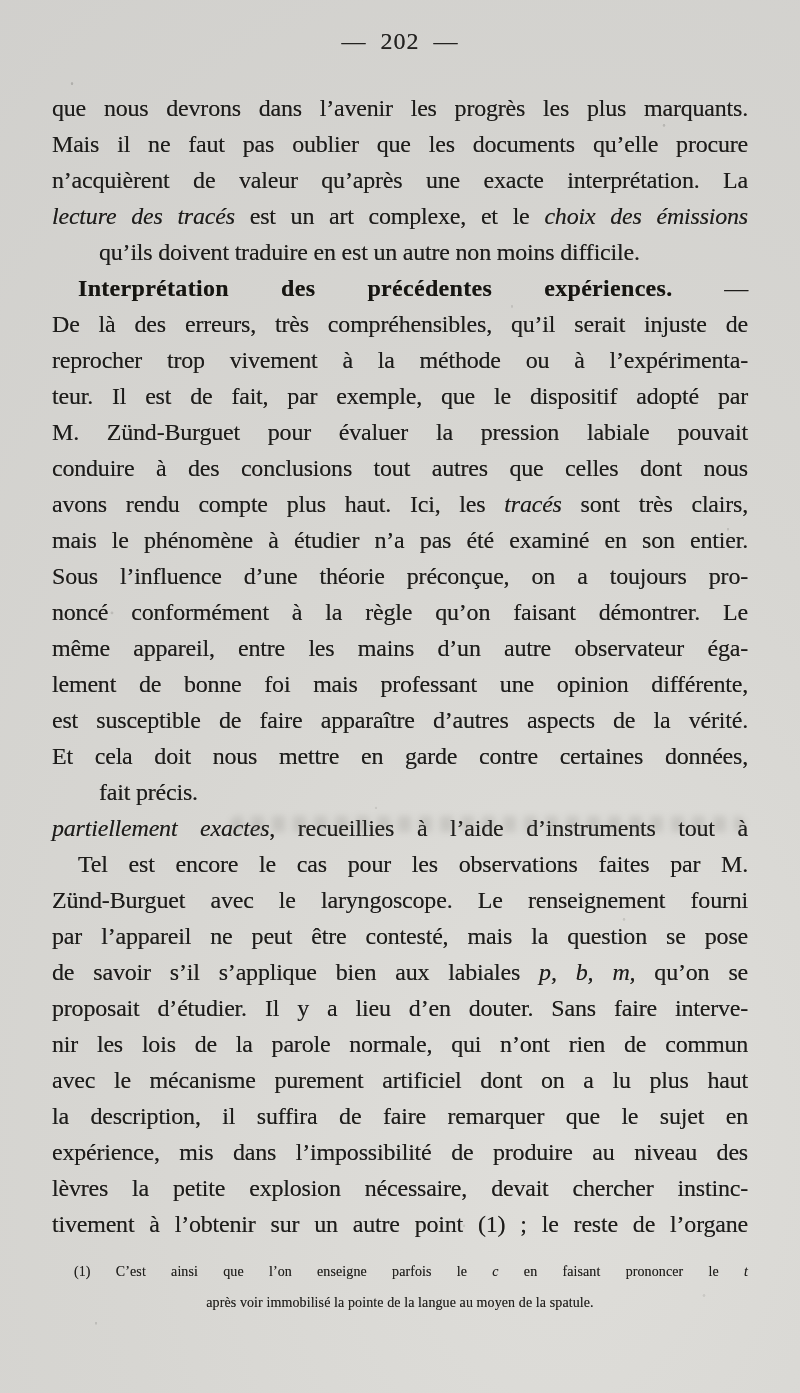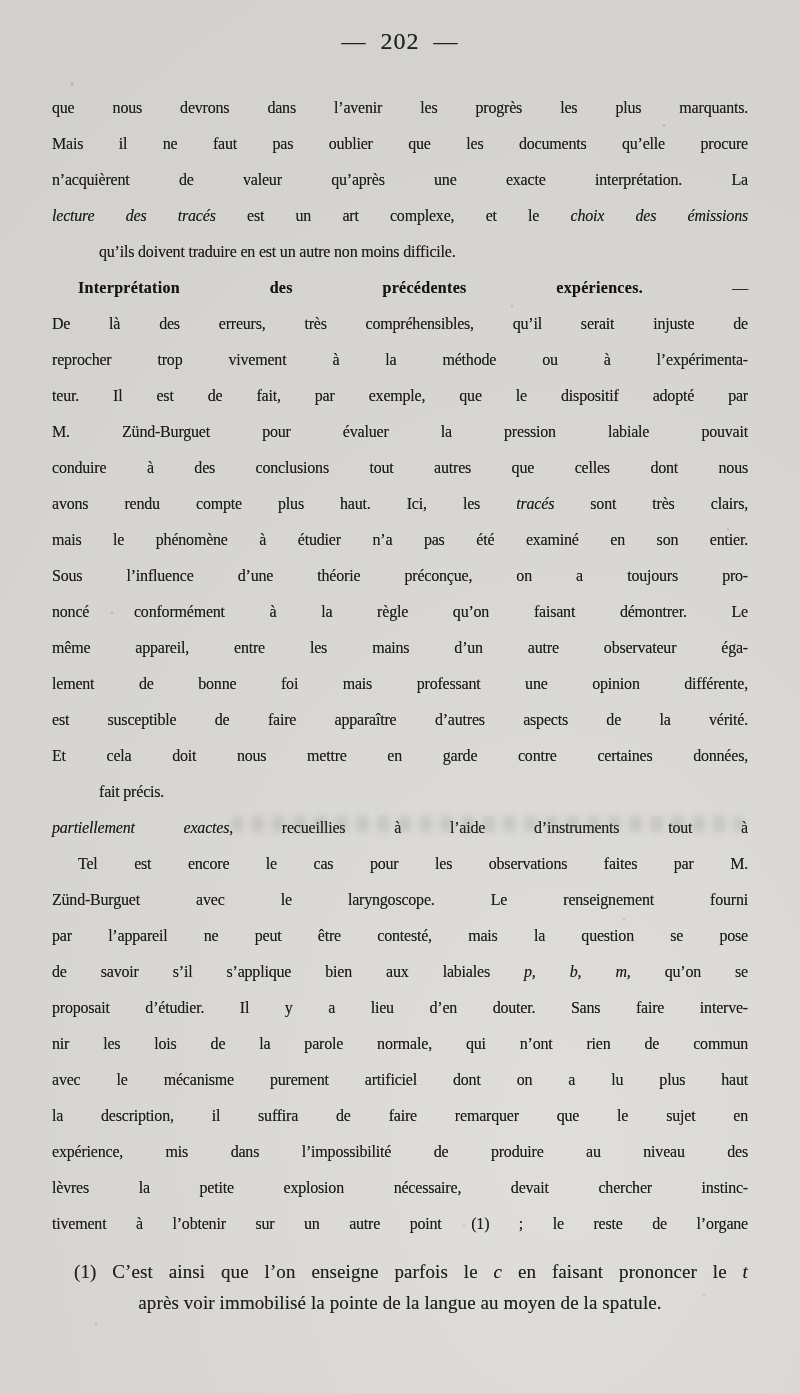--- a/index.html
+++ b/index.html
@@ -36,36 +36,36 @@
     text-align: center;
     font-size: 24px; color: #232220;
     word-spacing: 7px; letter-spacing: 1px;
     text-shadow: 0 0 0.6px rgba(30,28,25,.55);
   }
   .col {
     position: absolute; left: 52px; top: 90px; width: 696px;
   }
   .line {
     height: 36px; line-height: 36px;
-    font-size: 16px; color: #1d1c1a;
+    font-size: 24px; color: #1d1c1a;
     letter-spacing: -0.2px;
     white-space: nowrap;
     text-align: justify; text-align-last: justify;
     text-shadow: 0 0 0.6px rgba(30,28,25,.55);
   }
   .line.l { text-align: left; text-align-last: auto; margin-left: 47px; }
   .line.ind { padding-left: 26px; }
   .it { font-style: italic; }
   .bd { font-weight: bold; letter-spacing: 0.3px; color: #161511; }
   .footnotes {
     position: absolute; left: 52px; top: 1256px; width: 696px;
   }
   .fline {
     height: 31px; line-height: 31px;
-    font-size: 19px; color: #201f1c;
+    font-size: 14px; color: #201f1c;
     letter-spacing: 0.1px;
     white-space: nowrap;
     text-align: justify; text-align-last: justify;
     text-shadow: 0 0 0.5px rgba(30,28,25,.5);
   }
   .fline.l { text-align: center; text-align-last: auto; }
   .fline.ind { padding-left: 22px; }
   
   .smudge {
     position: absolute; top: 816px; left: 230px; width: 515px; height: 16px;

